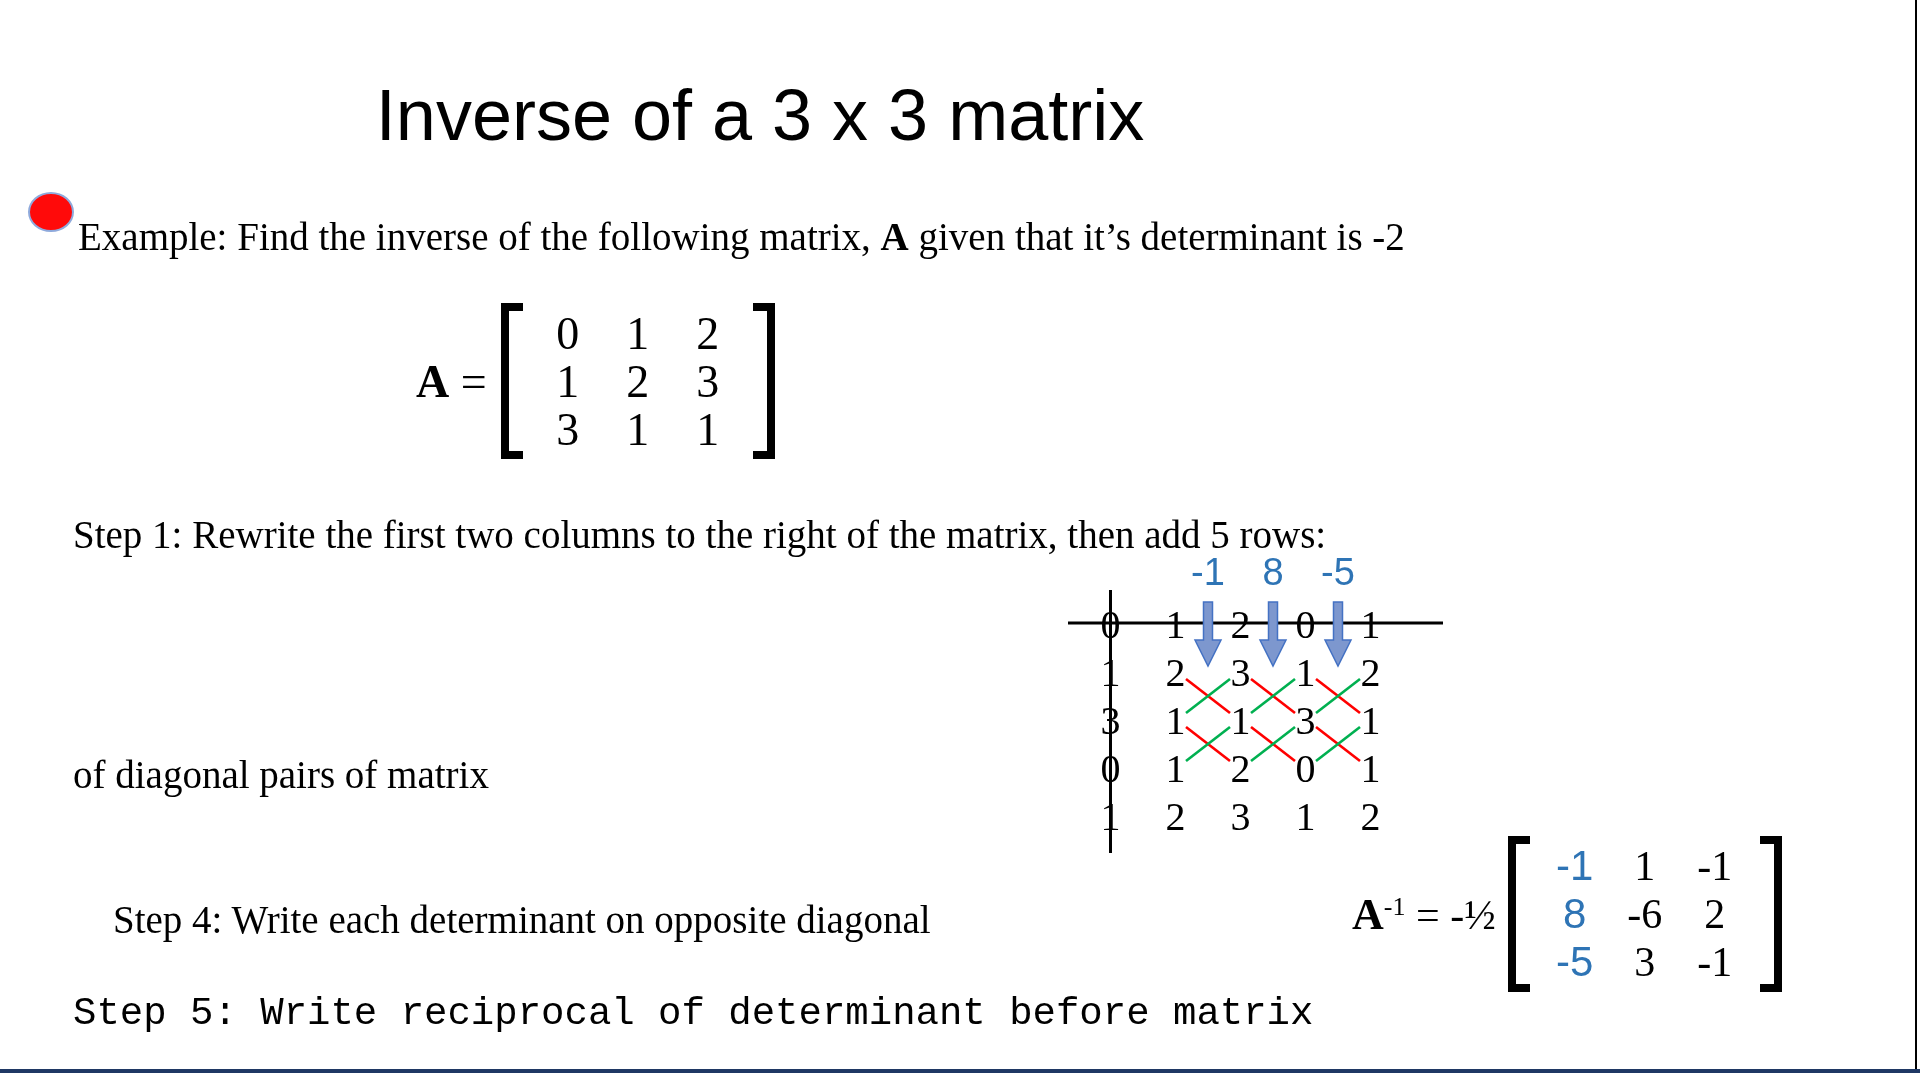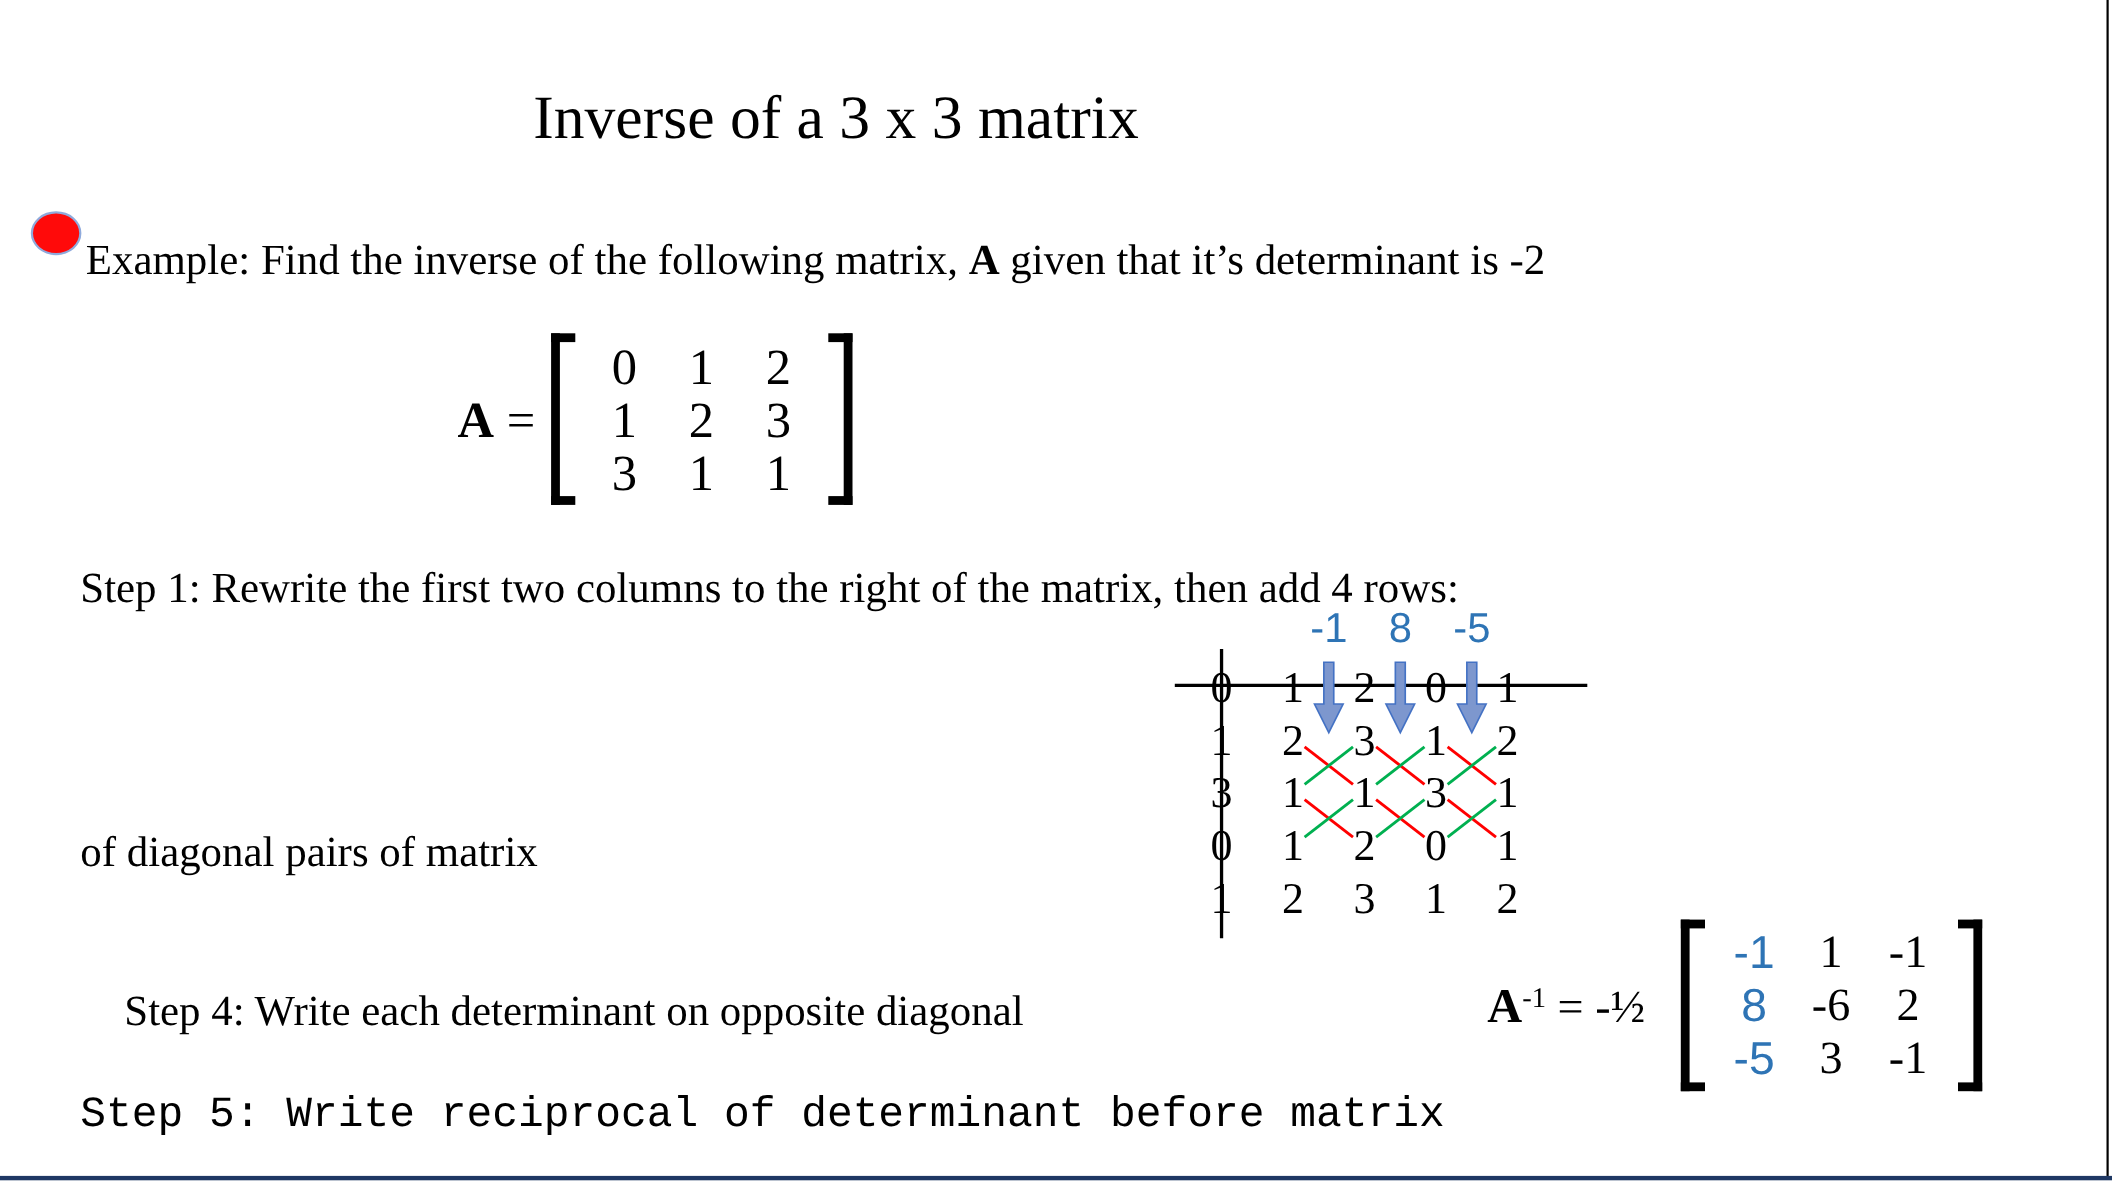--- a/index.html
+++ b/index.html
@@ -2,21 +2,21 @@
 <html style="--accent-blue: #2E74B5; --diagonal-red: #FF0000; --diagonal-green: #00B050; --bullet-red: #FF0A0A; --arrow-fill: #7D97CE; --arrow-stroke: #4472C4; --footer-bar: #1F3864;"><head>
 <meta charset="utf-8">
 <style>
   html,body { margin:0; padding:0; background:#ffffff; }
   .slide {
     position:relative; width:1920px; height:1080px; background:#fff;
     overflow:hidden; font-family:"Liberation Serif", serif; color:#000;
   }
   .title {
     position:absolute; top:78px; left:0; width:1520px; text-align:center;
-    font-family:Liberation Serif, serif; font-size:56px; line-height:1.05;
+    font-family:Liberation Sans, sans-serif; font-size:72px; line-height:1.05;
   }
   .bullet {
     position:absolute; left:28px; top:192px; width:42px; height:36px;
     border-radius:50%; background:var(--bullet-red,#f00); border:2px solid #8faadc;
   }
   .example {
     position:absolute; left:78px; top:190px; font-size:39px; white-space:nowrap;margin-top:24px;
   }
   .example b { font-weight:bold; }
   .step { position:absolute; left:73px; font-size:39px; line-height:48px; white-space:nowrap; }
@@ -48,21 +48,21 @@
   }
   #det1 { left:1208px; } #det2 { left:1273px; } #det3 { left:1338px; }
 
   .overlay { position:absolute; left:1040px; top:540px; width:420px; height:340px; z-index:3; }
   .overlay .axis { stroke:#000; stroke-width:3; }
   .overlay .red { stroke:var(--diagonal-red,#f00); stroke-width:2.6; }
   .overlay .green { stroke:var(--diagonal-green,#00b050); stroke-width:2.6; }
   .overlay .arrow { fill:var(--arrow-fill,#7d97ce); stroke:var(--arrow-stroke,#4472c4); stroke-width:1.5; }
 
   .inv-wrap { position:absolute; left:1352px; top:836px; display:flex; align-items:center; }
-  .inv-label { font-size:42px; margin-right:32px; white-space:nowrap; }
+  .inv-label { font-size:42px; margin-right:12px; white-space:nowrap; }
   .inv-label .name { font-weight:bold; font-size:44px; }
   .inv-label .sup { font-size:26px; vertical-align:14px; }
   .inv-wrap .mx-grid { grid-template-columns:repeat(3,70px); grid-auto-rows:48px; font-size:42px; }
   .inv-wrap .blue { color:var(--accent-blue,#2e74b5); font-family:"Liberation Sans", sans-serif; }
 
   .footer-bar { position:absolute; left:0; top:1069px; width:1920px; height:4px; background:var(--footer-bar,#1f3864); }
   .right-border { position:absolute; top:0; left:1915px; width:2px; height:1071px; background:#000; }
 </style>
 </head>
 <body>
@@ -87,21 +87,21 @@
         <span>3</span>
         <span>3</span>
         <span>1</span>
         <span>1</span>
       </div>
       <div class="bk r"></div>
     </div>
   </div>
 
   <div class="step" id="step1">
-    <div>Step 1: Rewrite the first two columns to the right of the matrix, then add 4 rows:</div>
+    <div>Step 1: Rewrite the first two columns to the right of the matrix, then add 5 rows:</div>
   </div>
   <div class="step" id="step2">
   </div>
   <div class="step" id="step3">
     <div>of diagonal pairs of matrix</div>
   </div>
   <div class="step" id="step4">
     <div>Step 4: Write each determinant on opposite diagonal</div>
   </div>
   <div class="step" id="step5">

